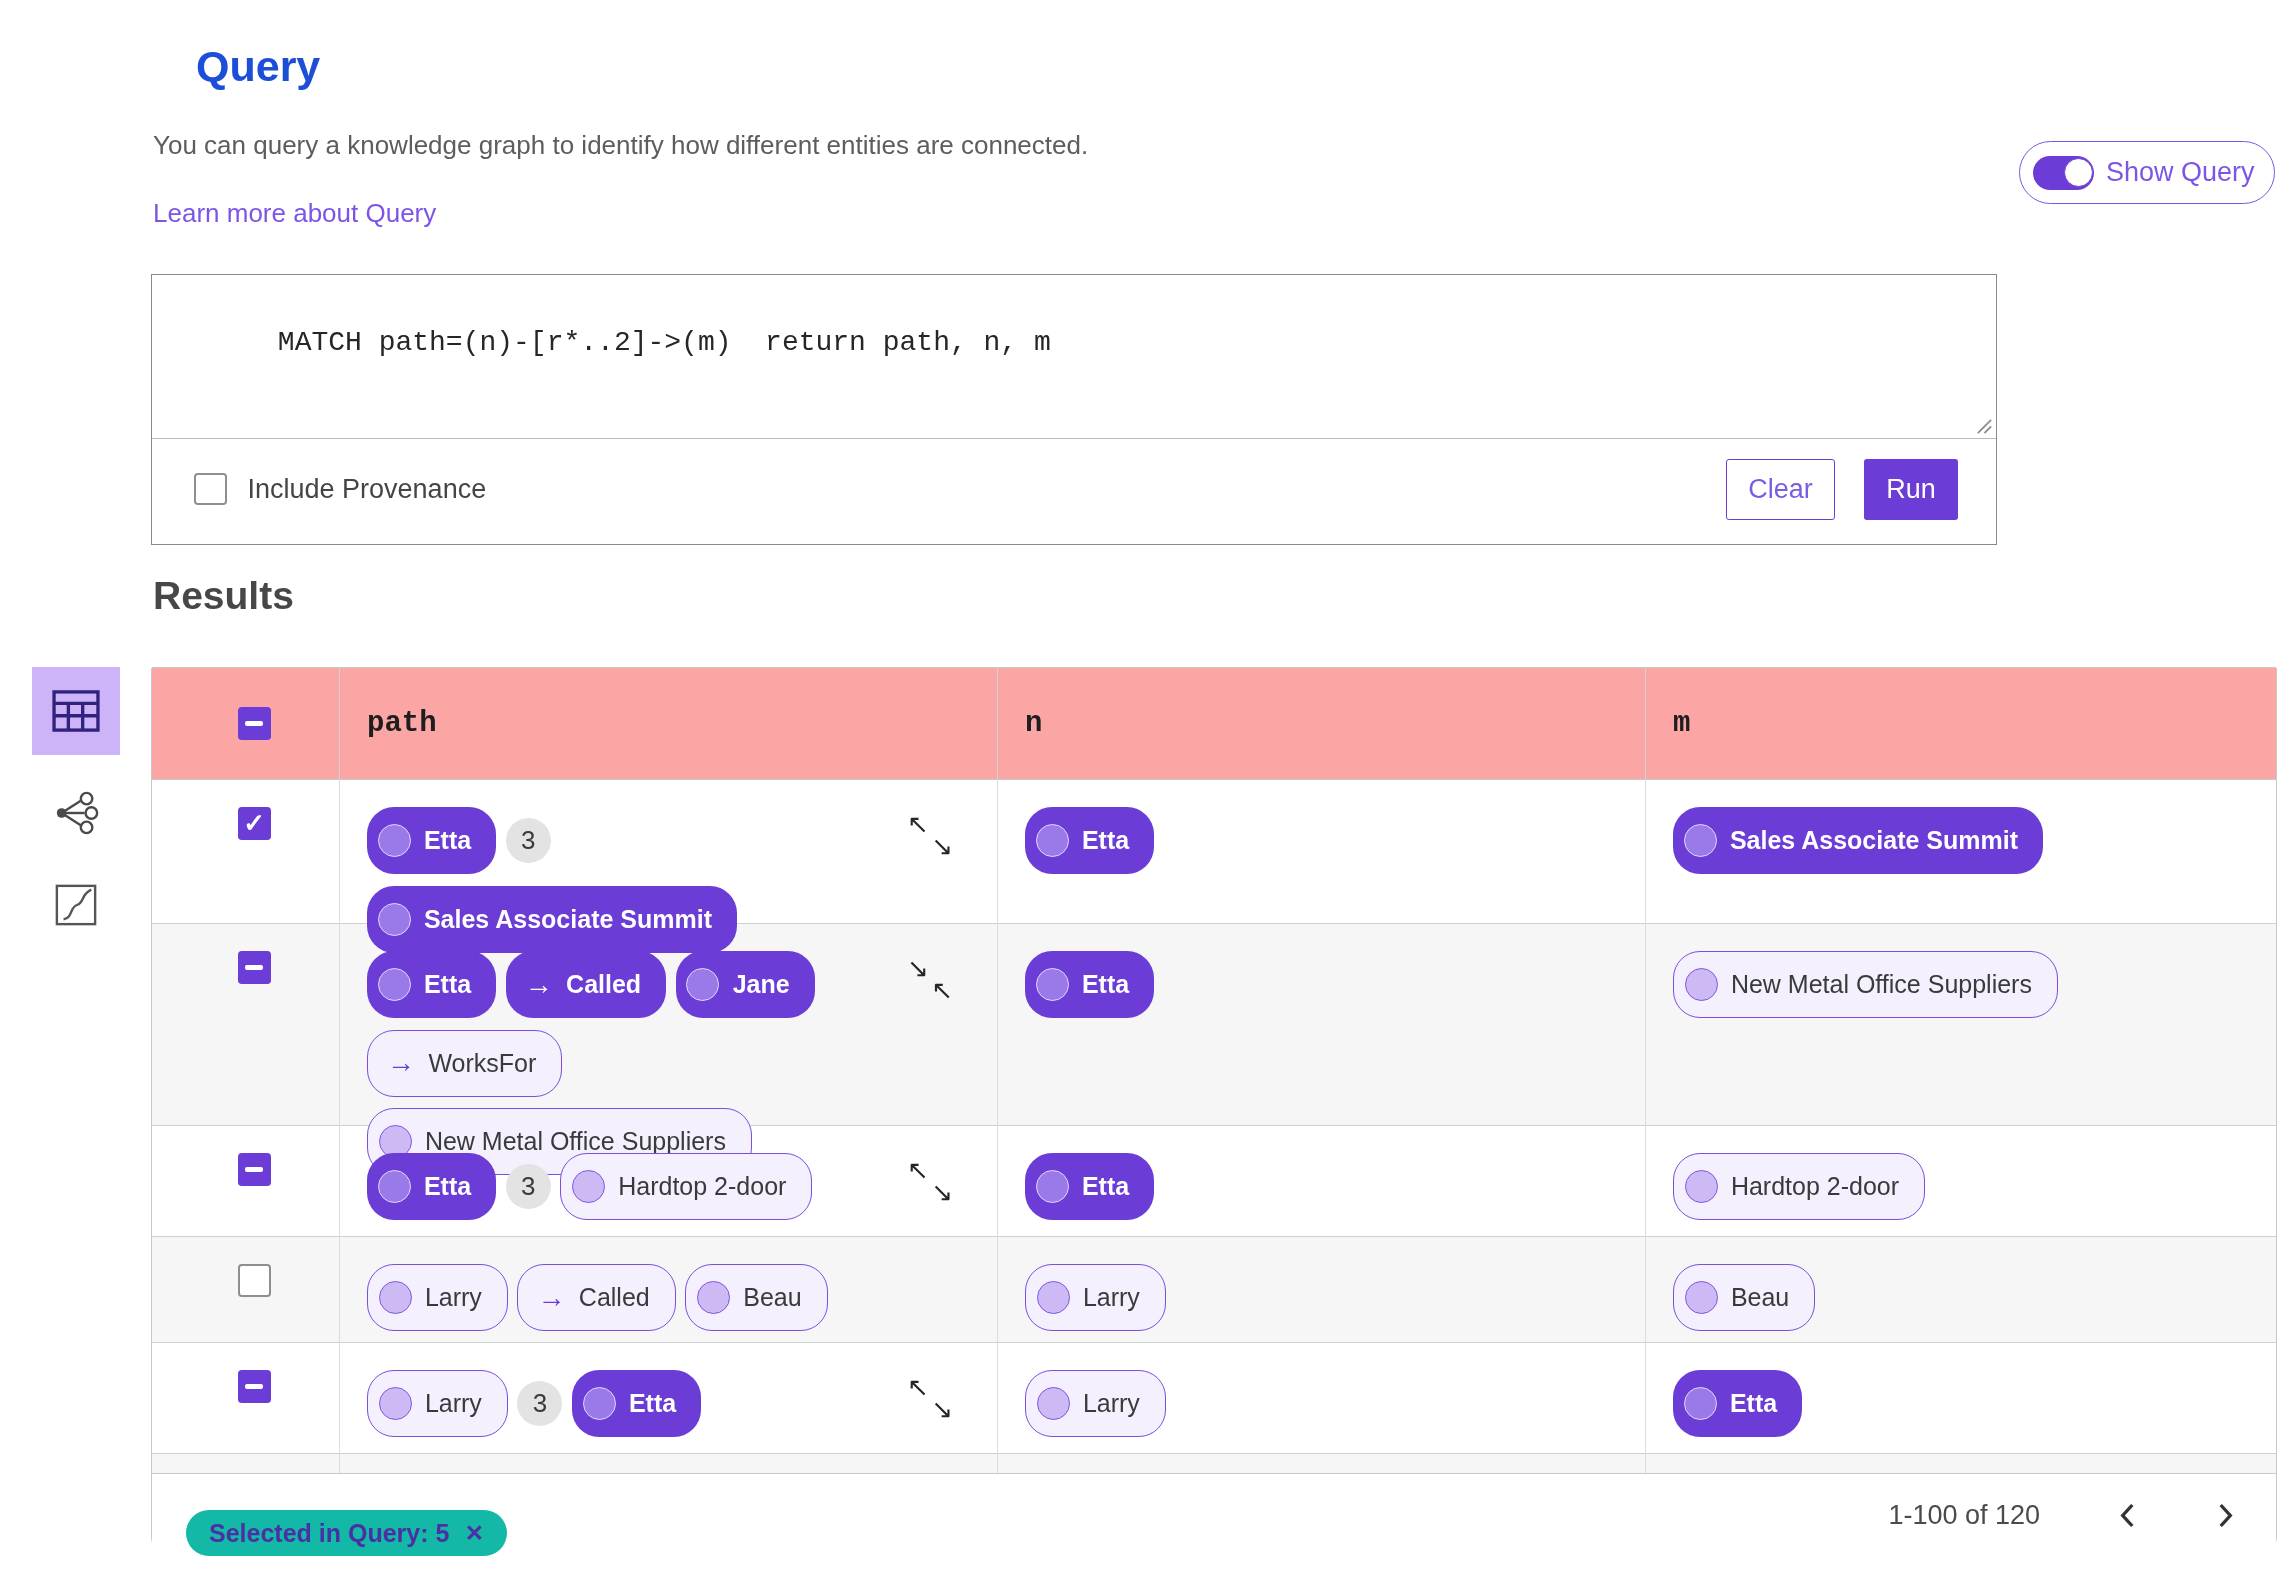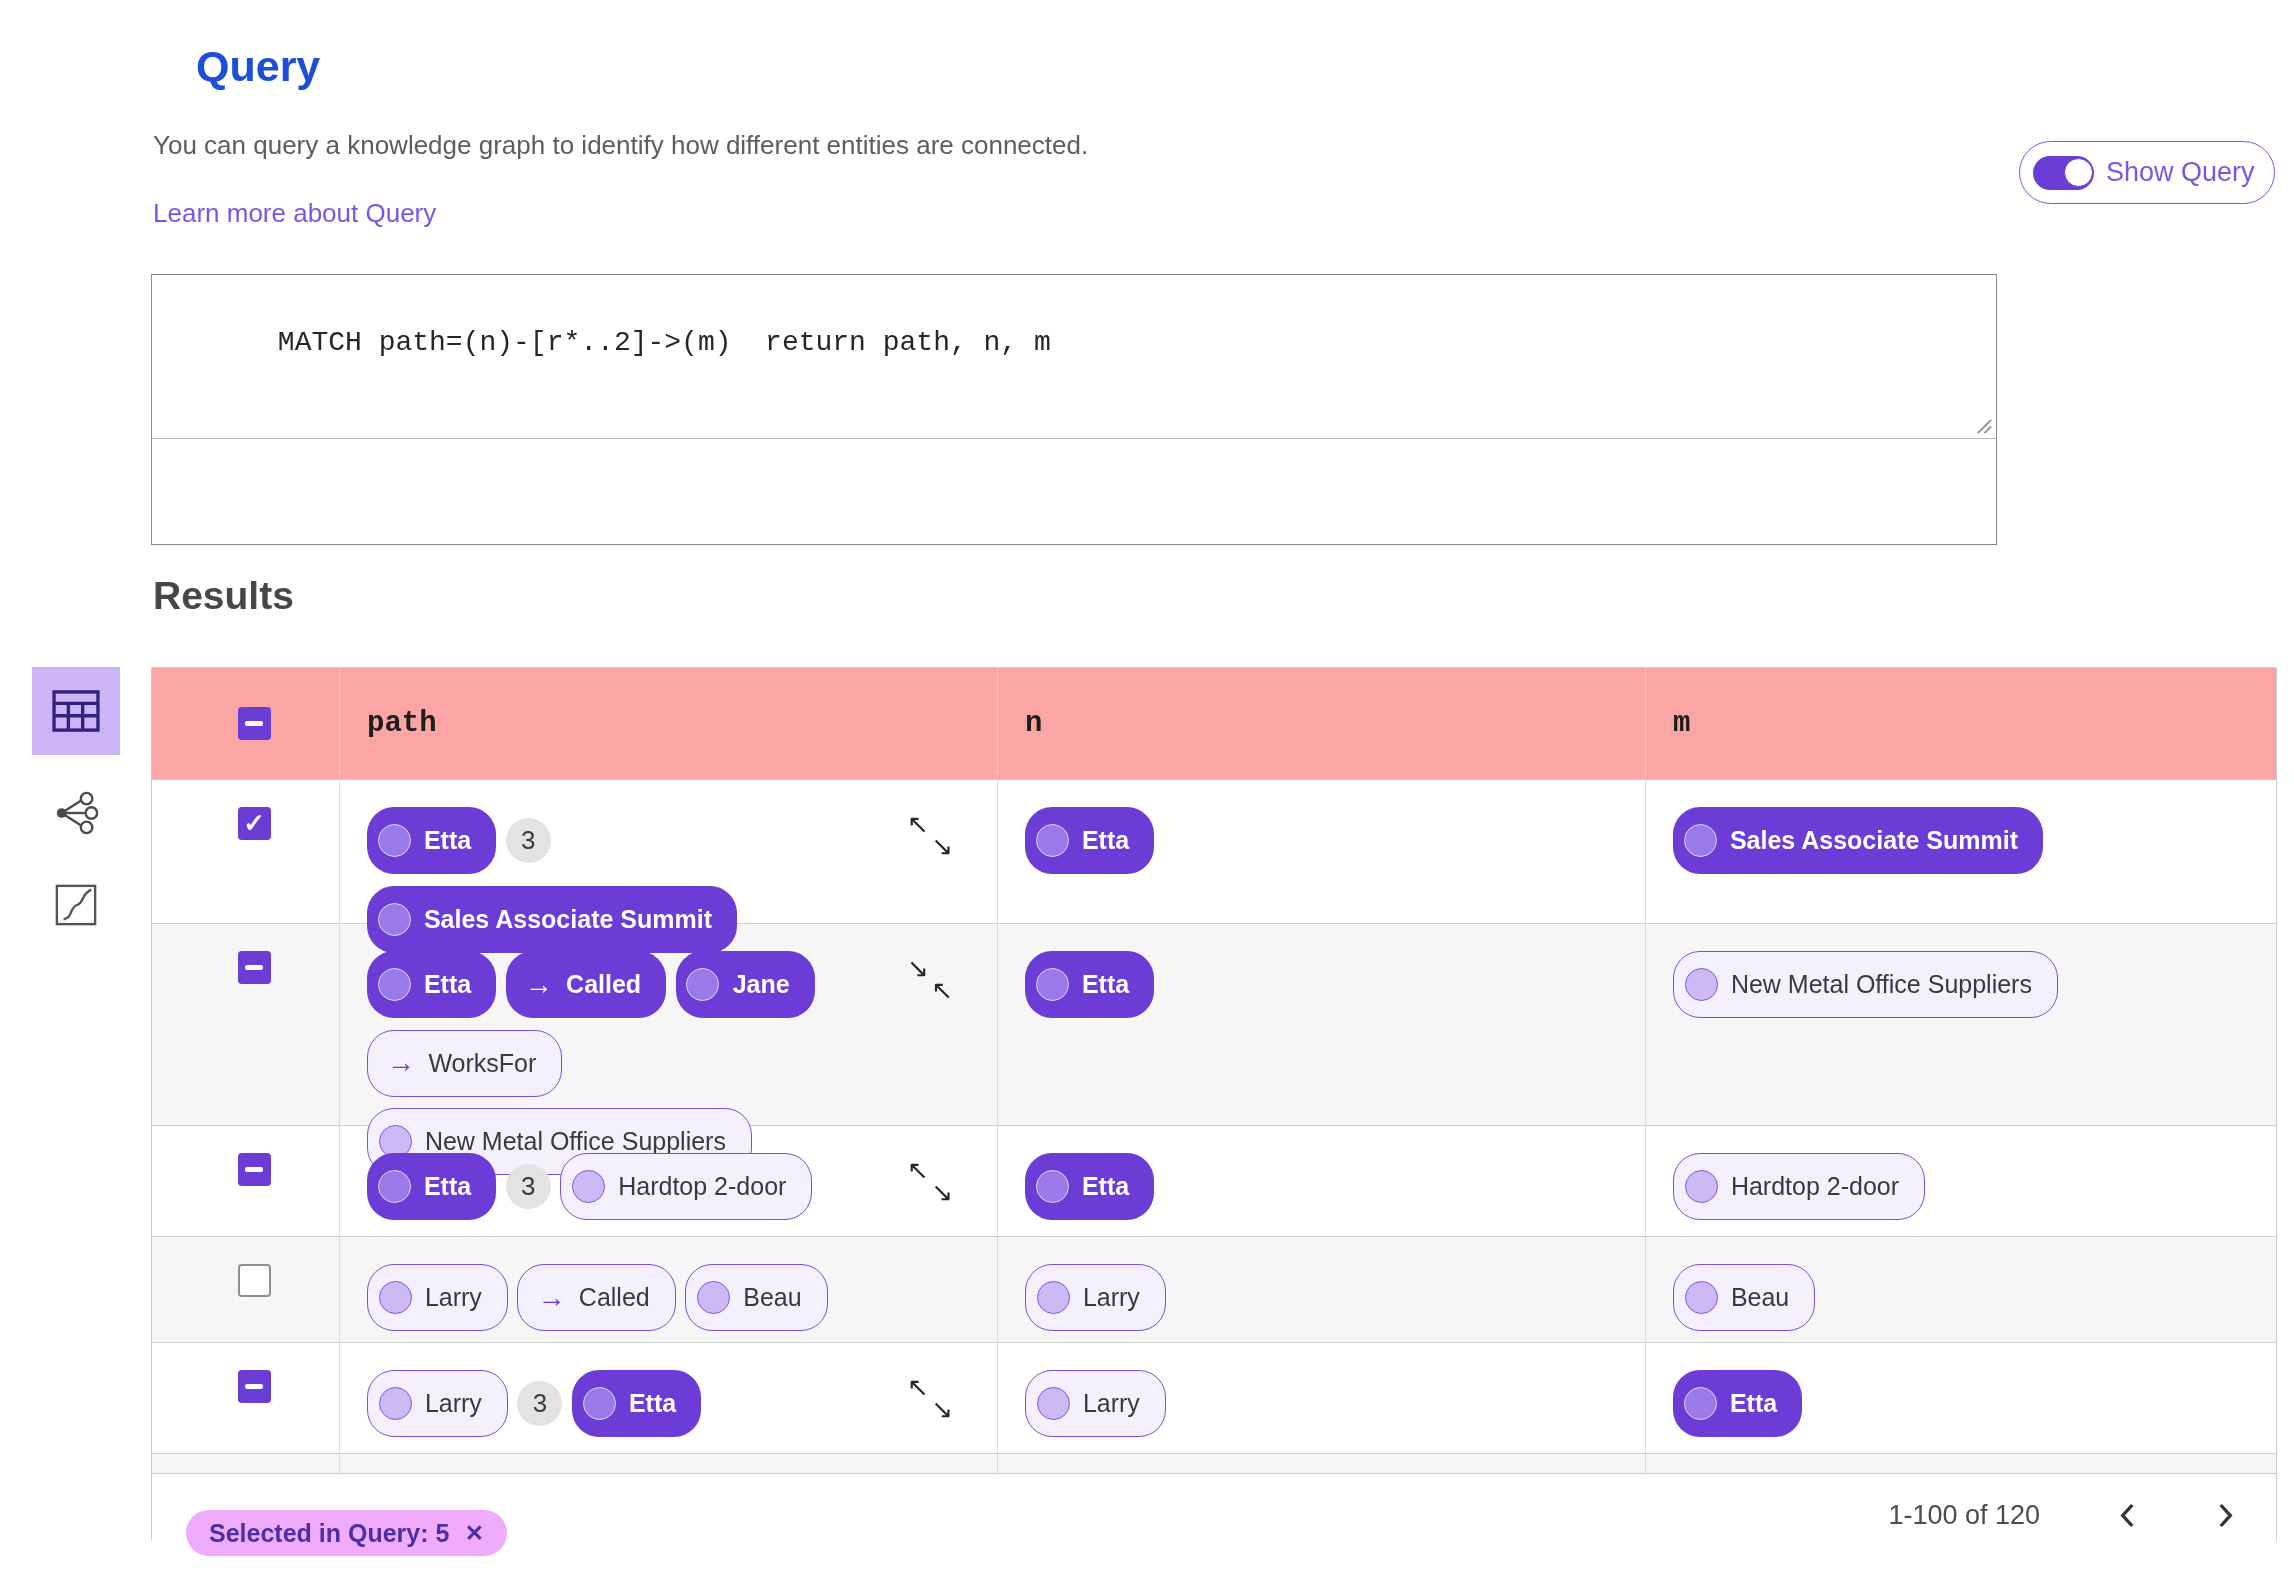--- a/index.html
+++ b/index.html
@@ -84,21 +84,21 @@
   .count{ width:45px; height:45px; border-radius:50%; background:#e3e3e3; color:#3b3b3b;
           display:inline-flex; align-items:center; justify-content:center; font-size:26px; flex:none; cursor:default;}
   .resize-icon{ position:absolute; top:31px; right:44px; width:46px; height:48px; cursor:pointer; color:#262626;}
   .resize-icon span{ position:absolute; font-size:26px; line-height:1;}
   .resize-icon .a{ top:0; left:0;}
   .resize-icon .b{ bottom:0; right:0;}
   
   .t-footer{ flex:1; border-top:1.9px solid #c9c9c9; background:#fff; border-radius:0 0 8.6px 8.6px;
              display:flex; align-items:center; justify-content:space-between; padding:0 40px 0 34px;}
   .chip{ display:inline-flex; align-items:center; gap:15.3px; height:46px; padding:0 23px;
-         background:#f0abfc; border-radius:24px; color:#4b2fa5; font-size:25px; font-weight:600; cursor:pointer;margin-top:36px;}
+         background:#14b8a6; border-radius:24px; color:#4b2fa5; font-size:25px; font-weight:600; cursor:pointer;margin-top:36px;}
   .chip .x{ font-size:23px; cursor:pointer;}
   .pager{ display:flex; align-items:center; gap:77px;}
   .page-info{ font-size:27px; color:#4b4b4b;}
   .chev{ background:none; border:none; cursor:pointer; display:flex; align-items:center;}
 </style>
 </head>
 <body>
 
 <div class="page">
 
@@ -113,20 +113,30 @@
     <span>Show Query</span>
   </div>
 
   <div class="query-box">
     <div class="query-input">
       <span>MATCH path=(n)-[r*..2]-&gt;(m)  return path, n, m</span>
       <svg class="resize-grip" width="19" height="19" viewBox="0 0 20 20">
         <line x1="18" y1="4" x2="4" y2="18" stroke="#8f8f8f" stroke-width="2"></line>
         <line x1="18" y1="11" x2="11" y2="18" stroke="#8f8f8f" stroke-width="2"></line>
       </svg>
+    </div>
+    <div class="query-actions">
+      <label class="prov-label">
+        <span class="cbx unchecked"></span>
+        <span>Include Provenance</span>
+      </label>
+      <div class="btn-row">
+        <button class="btn clear">Clear</button>
+        <button class="btn run">Run</button>
+      </div>
     </div>
   </div>
 
   <div class="results-title">Results</div>
 
   <div class="view-toolbar">
     <button class="view-btn selected">
       <svg width="48" height="42" viewBox="0 0 50 44" fill="none">
         <rect x="2" y="2" width="46" height="40" stroke="#31227e" stroke-width="3.5"></rect>
         <line x1="2" y1="14" x2="48" y2="14" stroke="#31227e" stroke-width="3.5"></line>

